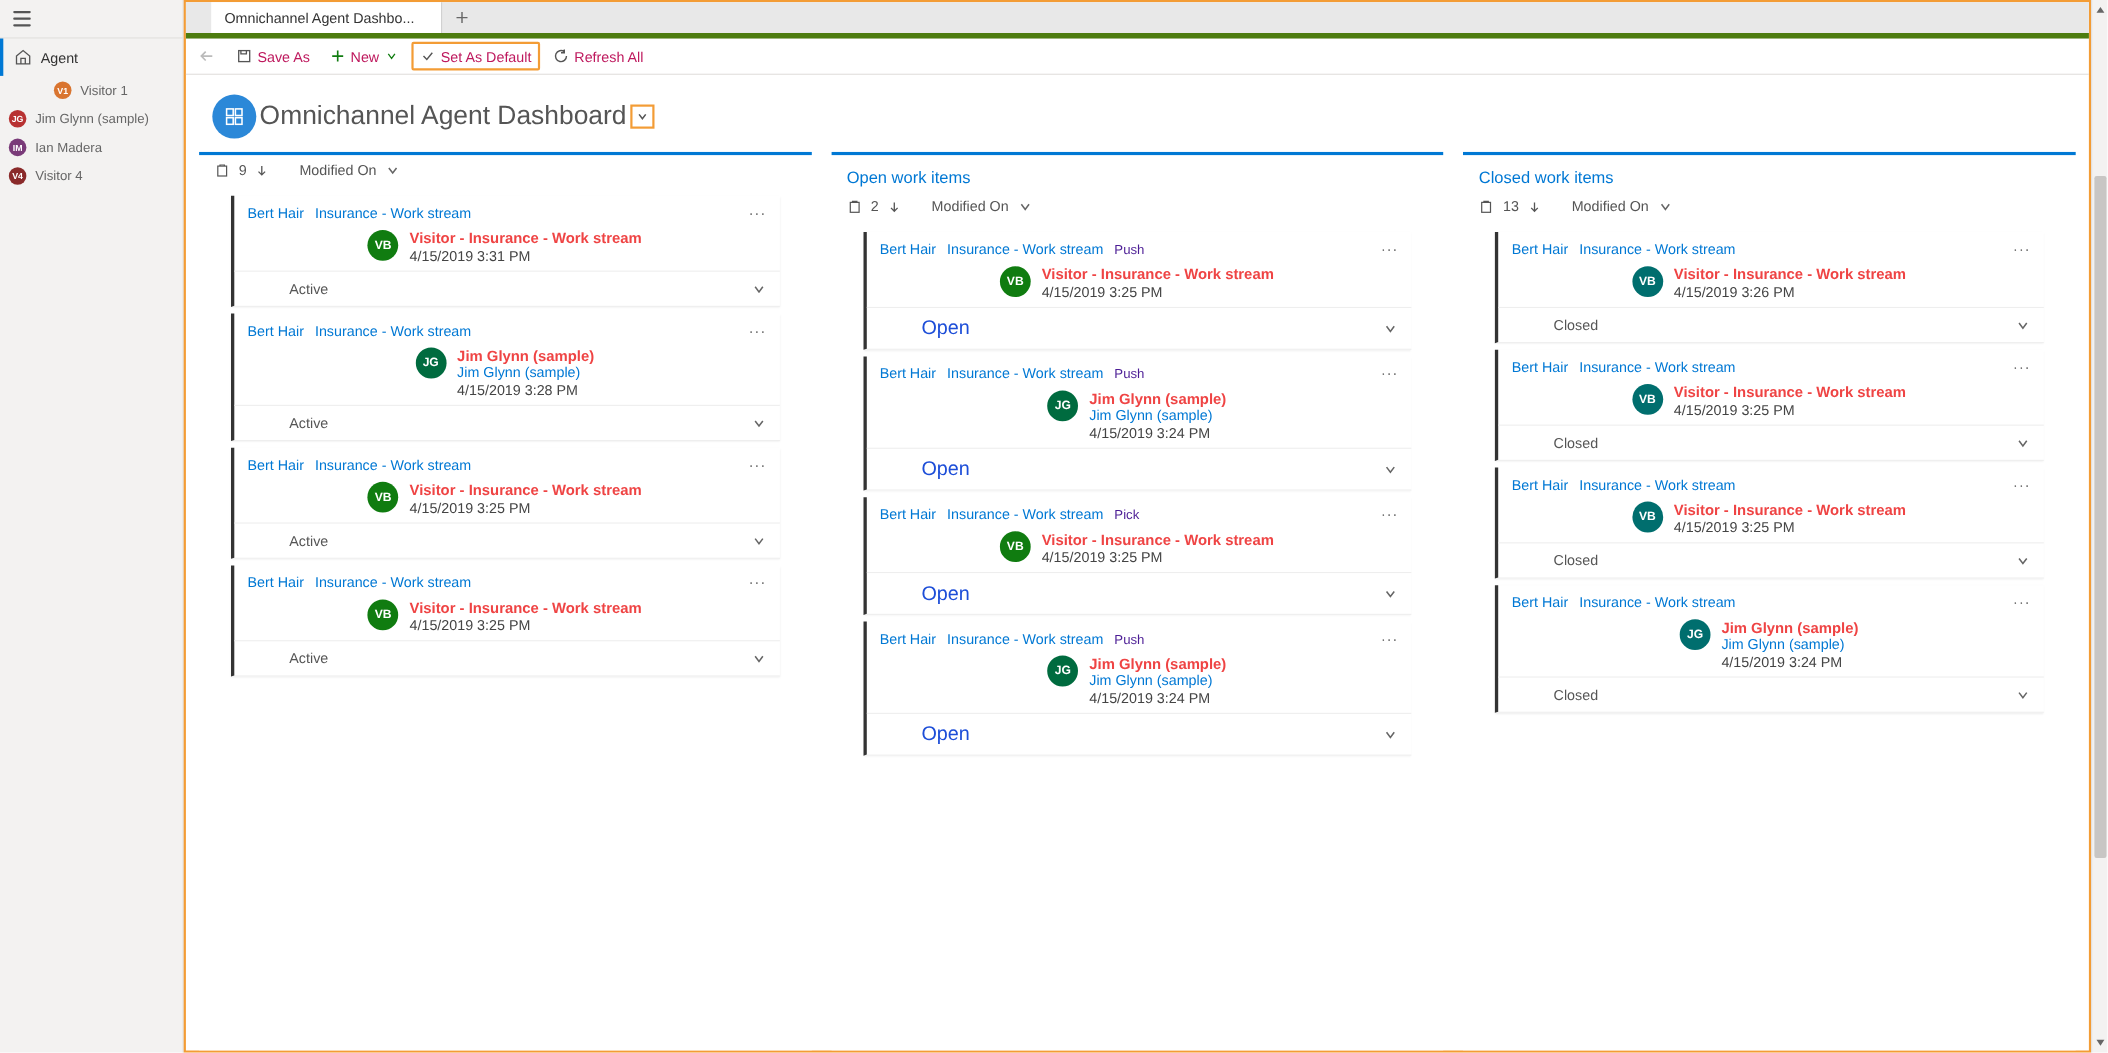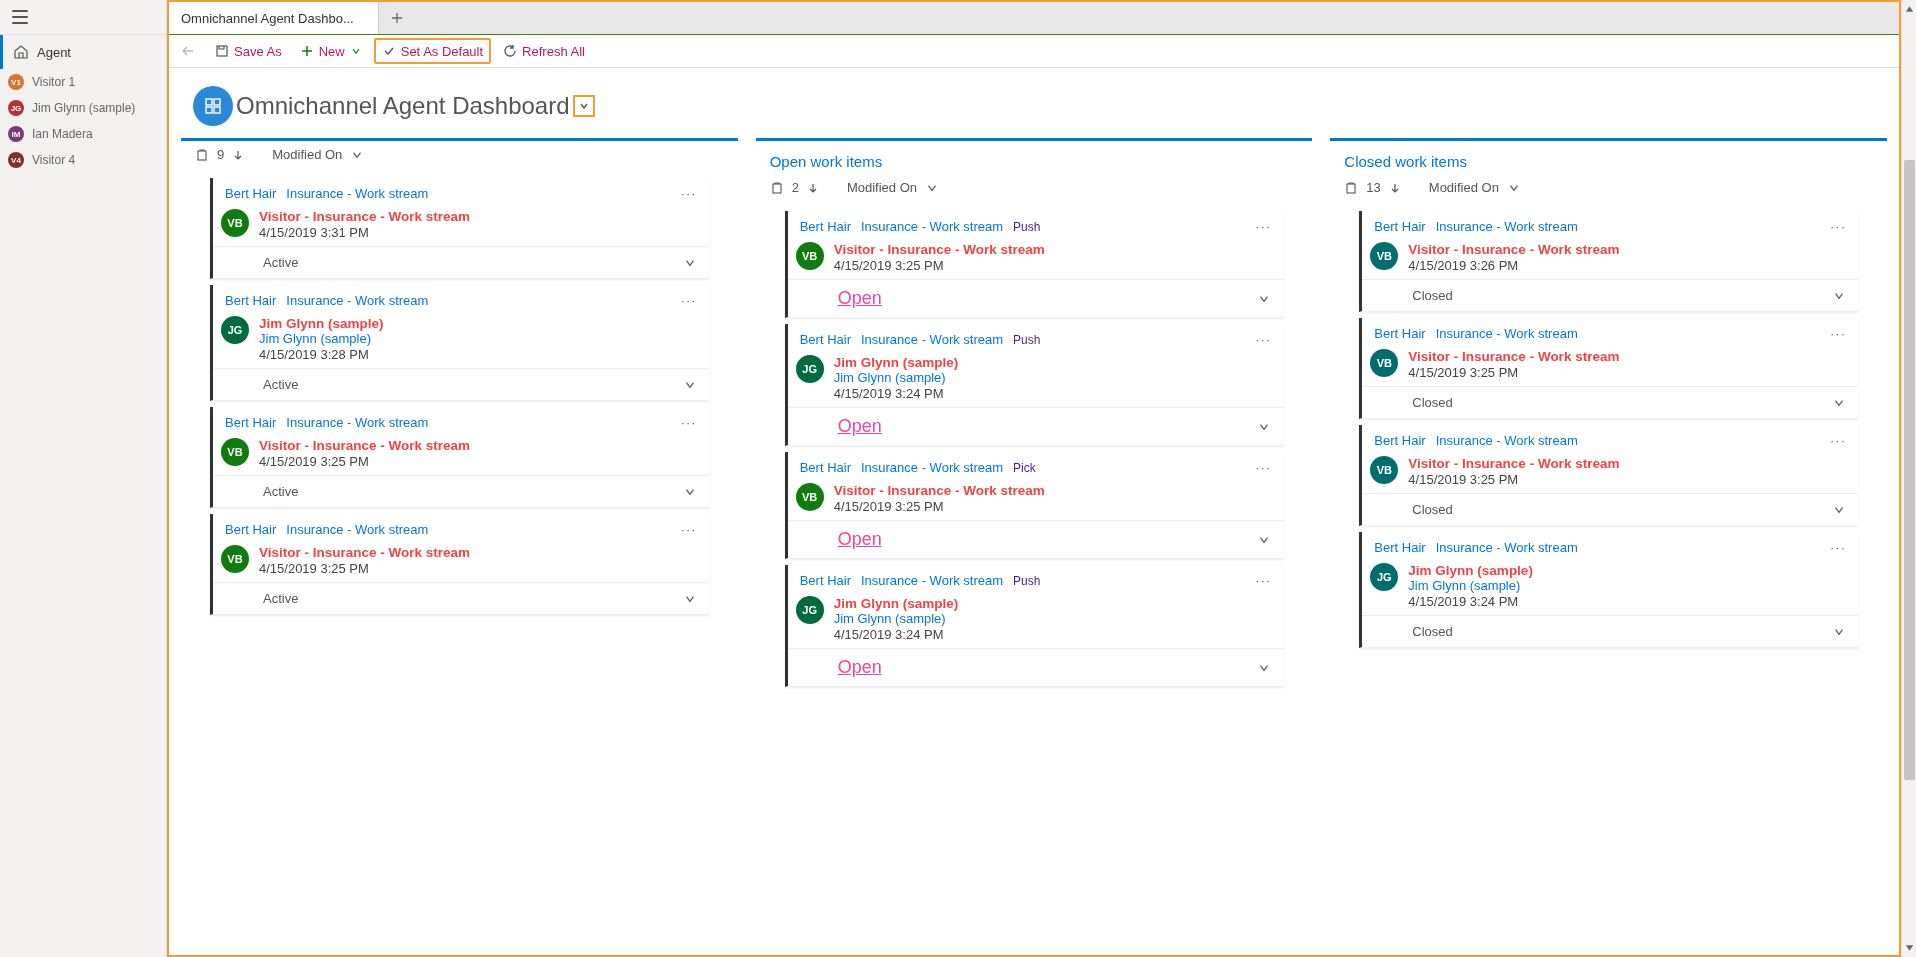--- a/index.html
+++ b/index.html
@@ -6,27 +6,27 @@
   body { font-family: "Segoe UI", Arial, sans-serif; font-size: 13px; color: #333; background: #fff; overflow: hidden; }
   .app { display: flex; height: 957px; width: 1916px; }
   .sidebar { width: 167px; background: #f3f2f1; border-right: 1px solid #e1dfdd; display: flex; flex-direction: column; }
   .sidebar-top { height: 35px; display: flex; align-items: center; padding-left: 12px; border-bottom: 1px solid #e1dfdd; }
   .hamburger { width: 16px; height: 14px; display: flex; flex-direction: column; justify-content: space-between; cursor: pointer; }
   .hamburger span { height: 2px; background: #555; border-radius: 1px; }
   .nav-home { height: 34px; display: flex; align-items: center; padding-left: 10px; border-left: 3px solid #0078d4; cursor: pointer; }
   .nav-home .icon { width: 16px; height: 16px; margin-right: 8px; }
   .visitor { height: 26px; display: flex; align-items: center; padding-left: 8px; font-size: 12px; color: #666; cursor: pointer; }
   .visitor .avatar { width: 16px; height: 16px; border-radius: 50%; display: inline-flex; align-items: center; justify-content: center; color: #fff; font-size: 8px; margin-right: 8px; font-weight: 600; }
-  .c-orange { background: #d97530; }
+  .c-orange { background: #d97530; margin-left: 41px; }
   .c-red { background: #b83232; }
   .c-purple { background: #7a3b79; }
   .c-darkred { background: #8a2a2a; }
 
   .main { flex: 1; display: flex; flex-direction: column; border: 2px solid #f39c35; position: relative; }
-  .tabbar { height: 33px; background: #e8e8e8; display: flex; align-items: stretch; border-bottom: 1px solid #4d7c0f; }
+  .tabbar { height: 33px; background: #e8e8e8; display: flex; align-items: stretch; border-bottom: 5px solid #4d7c0f; padding-left: 23px; }
   .tab { background: #fff; border-right: 1px solid #ccc; width: 210px; display: flex; align-items: center; padding: 0 12px; font-size: 13px; color: #333; }
   .tab-add { width: 36px; display: flex; align-items: center; justify-content: center; cursor: pointer; color: #555; }
   .toolbar { height: 33px; border-bottom: 1px solid #e1dfdd; display: flex; align-items: center; padding: 0 12px; gap: 6px; }
   .tool-btn { height: 26px; display: inline-flex; align-items: center; gap: 5px; padding: 0 6px; color: #be185d; font-size: 13px; cursor: pointer; }
   .tool-btn.highlight { border: 2px solid #f39c35; border-radius: 2px; }
   .tool-btn.green svg { stroke: #107c10; }
   .back-arrow { color: #bbb; margin-right: 8px; cursor: not-allowed; }
   .chev-sm { width: 12px; height: 12px; }
 
   .header { display: flex; align-items: center; padding: 18px 24px 12px 24px; gap: 3px; }
@@ -39,31 +39,31 @@
   .col-title { color: #0078d4; font-size: 15px; padding: 12px 14px 4px 14px; }
   .col-meta { display: flex; align-items: center; gap: 8px; padding: 6px 14px 10px 14px; color: #555; font-size: 13px; }
   .col-meta .spacer { width: 12px; }
   .cards { flex: 1; overflow-y: auto; padding: 0 6px 6px 6px; }
   .card { border-left: 3px solid #333; margin: 6px 23px; box-shadow: 0 1px 2px rgba(0,0,0,0.08); background: #fff; position: relative; border-bottom: 1px solid #eee; }
   .card-top { display: flex; align-items: center; gap: 10px; padding: 8px 12px 0 12px; font-size: 13px; }
   .card-top .owner { color: #0078d4; cursor: pointer; }
   .card-top .stream { color: #0078d4; cursor: pointer; }
   .card-top .tag { color: #4c1d95; font-size: 12px; }
   .card-top .more { margin-left: auto; color: #666; cursor: pointer; letter-spacing: 1px; }
-  .card-body { display: flex; padding: 8px 12px 6px 8px; gap: 10px; align-items: flex-start; }
+  .card-body { display: flex; padding: 8px 12px 6px 8px; gap: 10px; align-items: flex-start; justify-content: center; }
   .card-av { width: 28px; height: 28px; border-radius: 50%; display: flex; align-items: center; justify-content: center; color: #fff; font-size: 11px; font-weight: 600; flex-shrink: 0; }
   .c-green { background: #107c10; }
   .c-teal { background: #006e6e; }
   .c-dgreen { background: #006b3f; }
   .card-info .name { font-weight: 600; color: #ef4444; font-size: 13.5px; }
   .card-info .link { color: #0078d4; font-size: 13px; cursor: pointer; }
   .card-info .date { color: #444; font-size: 13px; margin-top: 1px; }
   .card-status { border-top: 1px solid #eee; padding: 8px 12px; display: flex; align-items: center; }
   .card-status .label { color: #555; font-size: 13px; padding-left: 38px; }
-  .card-status.big .label { color: #ec4899; font-size: 18px; padding-left: 38px; text-decoration: underline; }
+  .card-status.big .label { color: #1d4ed8; font-size: 18px; padding-left: 38px; }
   .card-status .exp { margin-left: auto; color: #666; cursor: pointer; }
 
   .right-scroll { width: 15px; background: #f3f2f1; border-left: 1px solid #e1dfdd; position: relative; }
   .thumb { position: absolute; left: 2px; width: 11px; background: #c8c6c4; border-radius: 2px; top: 160px; height: 620px; }
   .arrow { position: absolute; left: 3px; width: 9px; height: 10px; color: #666; }
   .arrow.up { top: 4px; } .arrow.down { bottom: 4px; }
 
   svg { display: block; }
 </style>
 </head>

